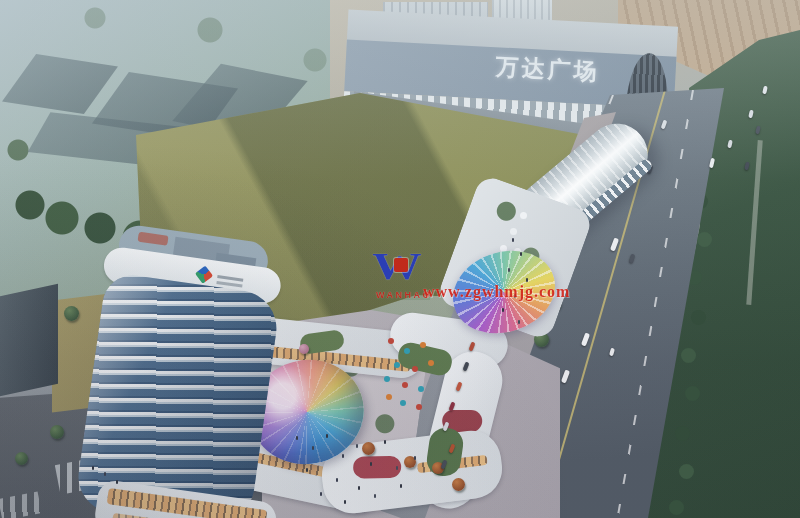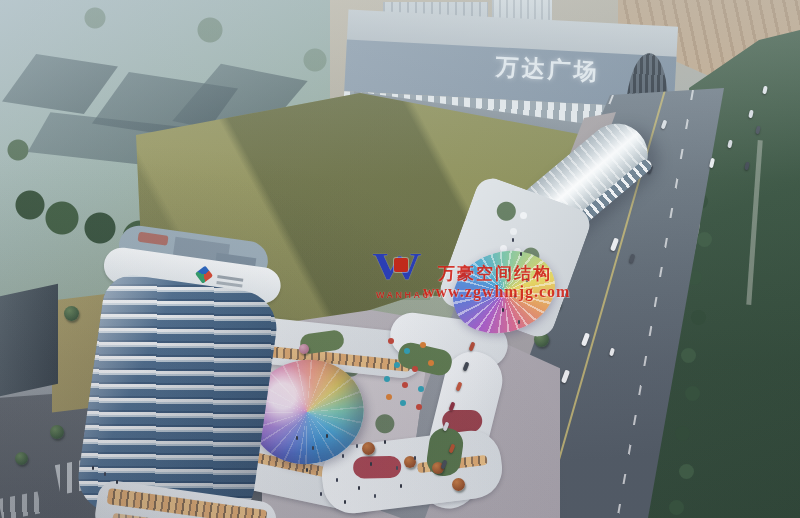--- a/index.html
+++ b/index.html
@@ -307,16 +307,15 @@
   <div class="abs" style="left:372px;top:250px;width:64px;height:58px;opacity:.85">
     <span style="position:absolute;left:6px;top:-6px;
       font-family:'Liberation Serif',serif;font-weight:900;font-size:38px;color:#2036c8;transform:scaleX(1.3);display:inline-block;
       text-shadow:0 0 1px rgba(255,255,255,.6)">W</span>
     <span class="abs" style="left:22px;top:8px;width:14px;height:14px;background:#d01f14;border-radius:2px;
       box-shadow:0 0 0 1px rgba(255,255,255,.4)"></span>
     <span style="position:absolute;left:0;top:40px;width:64px;
       text-align:center;color:#c8221a;font-size:9px;font-weight:700;letter-spacing:2.5px;
       text-shadow:0 0 1px rgba(255,255,255,.6)">WANHAO</span>
   </div>
-  <div class="wm" style="left:438px;top:262px;font-size:17px;letter-spacing:2px">万豪空间结构</div>
   <div class="wm" style="left:423px;top:283px;font-size:16px;letter-spacing:1px">www.zgwhmjg.com</div>
 
 </div>
 
 </body></html>

